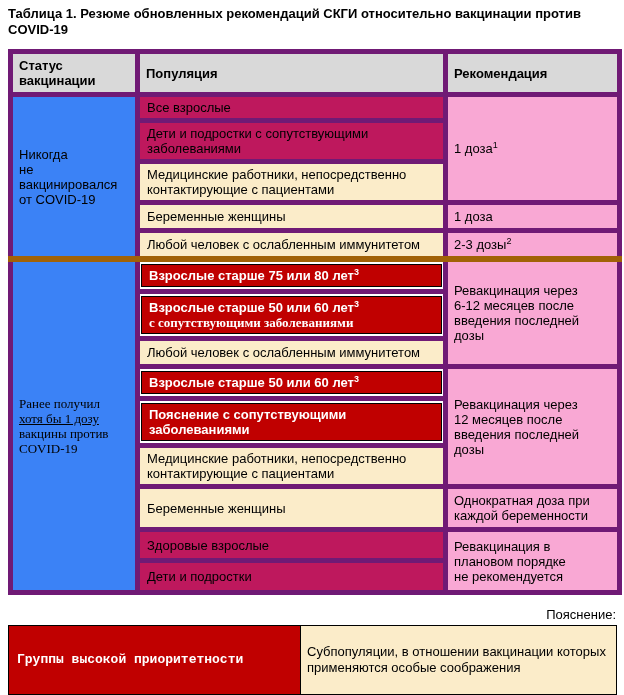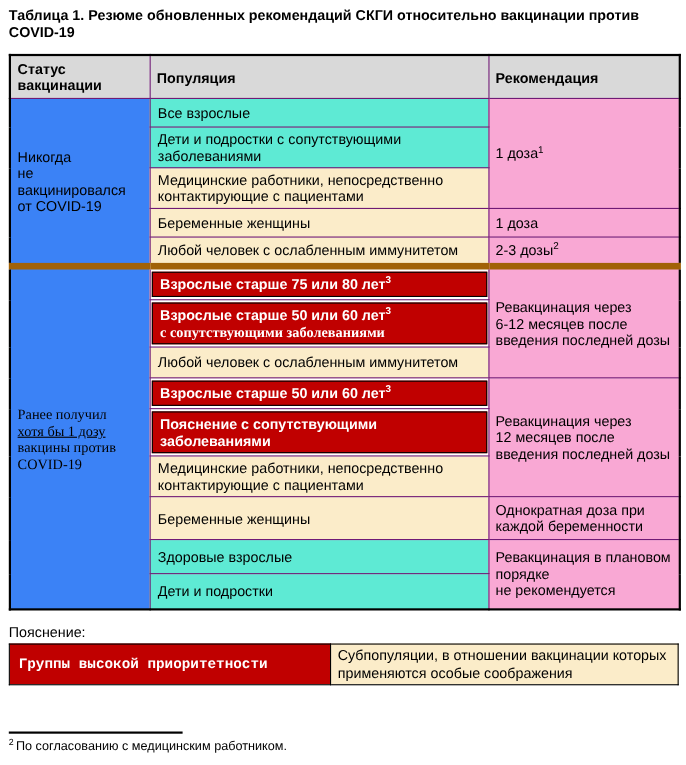--- a/index.html
+++ b/index.html
@@ -11,50 +11,50 @@
   }
   .title {
     font-weight: bold; font-size: 13px; line-height: 16px;
     width: 610px; margin-bottom: 11px;
   }
   table.vtable {
     border-collapse: collapse; table-layout: fixed; width: 609px;
     border: 2px solid #000;
   }
   table.vtable th, table.vtable td {
-    border: 1px solid #701a75; vertical-align: middle;
+    border: 5px solid #701a75; vertical-align: middle;
     font-size: 13px; line-height: 15px; text-align: left;
   }
   th.hdr {
     background: var(--header_grey, #d9d9d9);
     font-weight: bold; padding: 4px 6px; height: 32px;
   }
   td.status { padding: 3px 6px; background: #3b82f6; }
-  td.pop    { padding: 3px 7px; background: #5eead4; }
+  td.pop    { padding: 3px 7px; background: #be185d; }
   td.rec    { padding: 4px 6px; background: #f9a8d4; }
   td.cream, .legend-cream { background: var(--highlight_cream, #fbecc9); }
   td.redcell { padding: 2px 1px; background: #fff; }
   .redbox {
     background: var(--highlight_red, #c00000);
     border: 1px solid #000; color: #fff; font-weight: bold;
     padding: 3px 7px; line-height: 15px;
   }
   tbody.sec2 > tr:first-child > td { border-top: 6px solid #a16207; }
   .prewrap { white-space: pre-line; }
   .block { display: block; font-family: Liberation Serif, serif; }
   .underline { text-decoration: underline; }
   sup { font-size: 9px; line-height: 0; vertical-align: super; }
-  .legend-label { margin-top: 12px; margin-bottom: 3px; font-size: 13px; }
+  .legend-label { margin-top: 12px; margin-bottom: 3px; font-size: 13px; text-align: right; }
   table.legend-table { border-collapse: collapse; table-layout: fixed; width: 609px; }
   table.legend-table td { border: 1px solid #000; font-size: 13px; line-height: 16px; vertical-align: middle; }
   .legend-red {
     background: var(--highlight_red, #c00000); color: #fff; font-weight: bold;
     width: 292px; padding: 6px 8px; height: 34px; font-family: Liberation Mono, monospace;
   }
-  .legend-cream { padding: 2px 6px; margin-top: 41px; }
+  .legend-cream { padding: 18px 6px; margin-top: 41px; }
   .footnotes { margin-top: 42px; }
   .fn-rule { width: 158px; border-top: 2px solid #000; margin-bottom: 5px; }
   .fn { font-size: 11.5px; line-height: 15px; }
   .fn sup { margin-right: 2px; font-size: 8px; }
 </style>
 </head>
 <body>
 
 <div class="title">Таблица 1. Резюме обновленных рекомендаций СКГИ относительно вакцинации против COVID-19</div>
 

